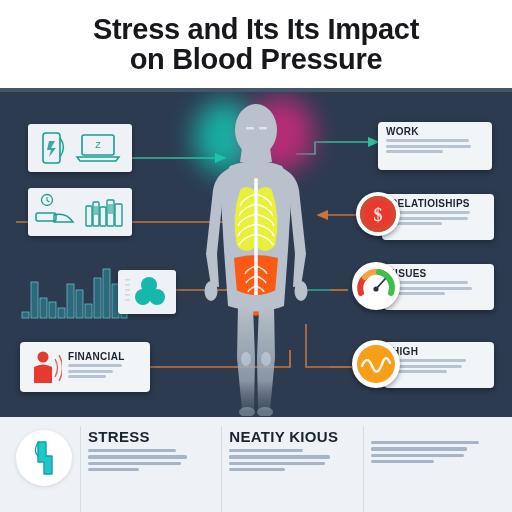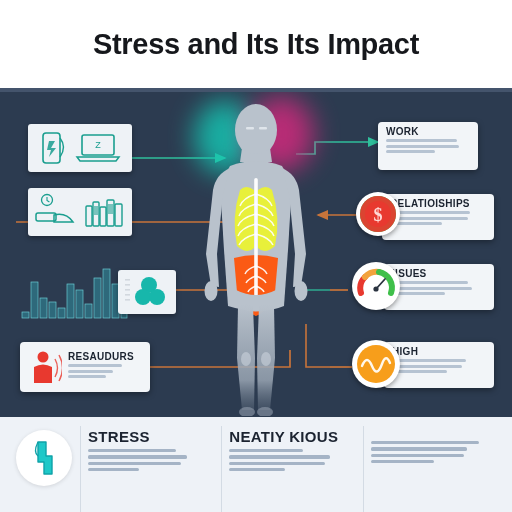--- a/index.html
+++ b/index.html
@@ -72,20 +72,21 @@
   svg{display:block;}
 </style>
 </head>
 <body>
 
 <div id="poster">
 
   <div class="title-band">
     <div class="title-text">
       <div>Stress and Its Its Impact</div>
+      <div>on Blood Pressure</div>
     </div>
   </div>
   <div class="title-rule"></div>
 
   <div class="stage">
 
     <svg width="512" height="325" style="position:absolute;left:0;top:0;">
       <defs>
         <marker id="ar-t" markerWidth="7" markerHeight="7" refX="6" refY="3" orient="auto">
           <path d="M0,0 L7,3 L0,6 z" fill="#2fbf9b"></path>
@@ -245,30 +246,30 @@
     <div class="rcard" style="left:20px;top:250px;width:130px;height:50px;display:flex;gap:6px;align-items:center;">
       <svg width="34" height="40" viewBox="0 0 34 40">
         <circle cx="15" cy="10" r="5.5" fill="#e8392f"></circle>
         <path d="M6,20 q9,-5 18,0 l0,16 -18,0 z" fill="#e8392f"></path>
         <g fill="none" stroke="#e8392f" stroke-width="1.4" opacity=".8">
           <path d="M27,12 q5,9 0,18"></path>
             <path d="M31,8 q7,13 0,26"></path>
         </g>
       </svg>
       <div style="flex:1;">
-        <div class="rcard-h">RESAUDURS</div>
+        <div class="rcard-h">FINANCIAL</div>
         <div class="blur-lines">
           <div class="bl" style="width:72%"></div>
           <div class="bl" style="width:60%"></div>
           <div class="bl" style="width:50%"></div>
         </div>
       </div>
     </div>
 
-    <div class="rcard" style="left:378px;top:30px;width:100px;height:48px;">
+    <div class="rcard" style="left:378px;top:30px;width:114px;height:48px;">
       <div class="rcard-h">WORK</div>
       <div class="blur-lines">
         <div class="bl" style="width:84%"></div>
         <div class="bl" style="width:86%"></div>
         <div class="bl" style="width:58%"></div>
       </div>
     </div>
 
     <div class="rcard" style="left:382px;top:102px;width:112px;height:46px;">
       <div class="rcard-h">RELATIOISHIPS</div>

